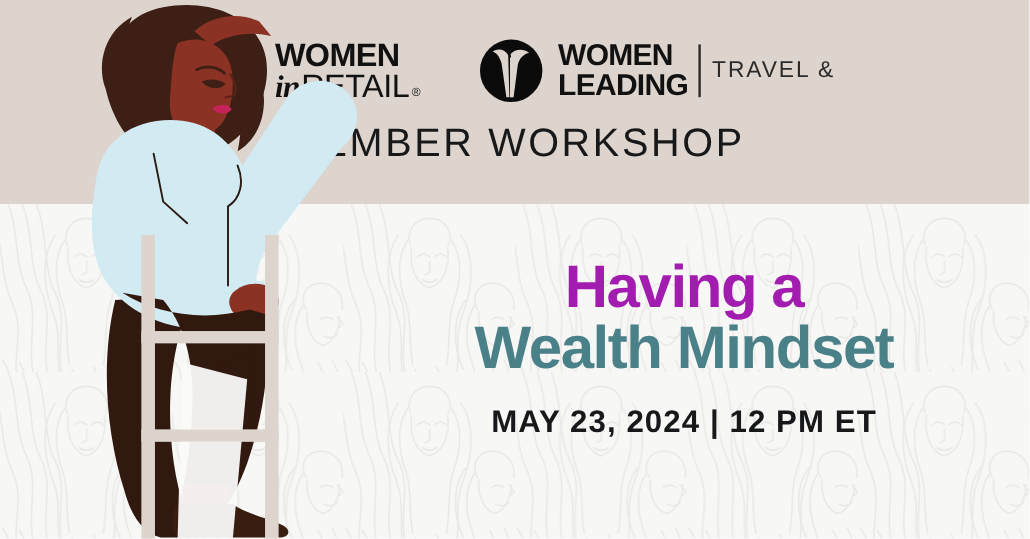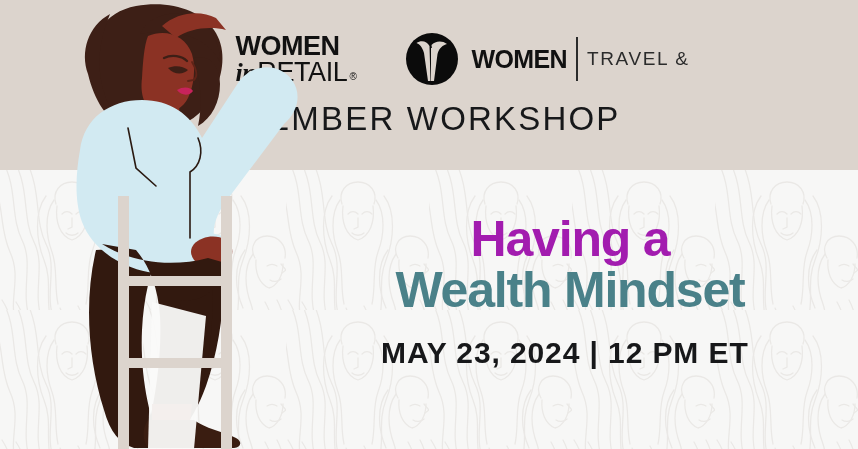--- a/index.html
+++ b/index.html
@@ -83,23 +83,24 @@
     font-family:"Liberation Sans",sans-serif;
     font-weight:bold;font-size:50px;line-height:1.0;
     letter-spacing:-1.2px;color:#a21caf;
   }
   .h-line2{
     font-family:"Liberation Sans",sans-serif;
     font-weight:bold;font-size:50px;line-height:1.06;
     letter-spacing:-1.2px;color:#4A8189;text-align:center;
   }
   .date-line{
-    position:absolute;left:381px;top:336px;width:420px;
-    font-family:"Liberation Sans",sans-serif;
-    font-weight:bold;font-size:30px;letter-spacing:.9px;color:#17181A;
+    position:absolute;left:360px;top:336px;width:420px;
+    text-align:center;
+    font-family:"Liberation Sans",sans-serif;
+    font-weight:bold;font-size:26px;letter-spacing:.9px;color:#17181A;
   }
 
   
   .illustration{
     position:absolute;left:44px;top:0;width:270px;height:449px;
   }
 </style>
 </head>
 <body>
 
@@ -173,20 +174,21 @@
     <div class="logo-unit">
       <svg class="logo-mark" viewBox="0 0 56 56">
         <circle cx="28" cy="28" r="26" fill="#0B0B0B"></circle>
         <path d="M12.5 12 C17 9 23 10 25.5 15 L26.5 50 L24 50 L20 22 C18 15 15 13 12.5 12 Z" fill="#DCD4CD"></path>
         <path d="M27.5 14 C31 10 38 9 43 13 C39 14 35 17 33.5 23 L30 50 L28 50 L28 18 Z" fill="#DCD4CD"></path>
         <path d="M27 17 L29 17 L29 50 L27 50 Z" fill="#DCD4CD"></path>
       </svg>
       <div class="wl-words">
         <div class="wl-stack">
           <span>WOMEN</span>
+          <span>LEADING</span>
         </div>
         <div class="wl-divider"></div>
         <div class="wl-sub">
           <span>TRAVEL &amp;</span>
         </div>
       </div>
     </div>
 
   </div>
 

